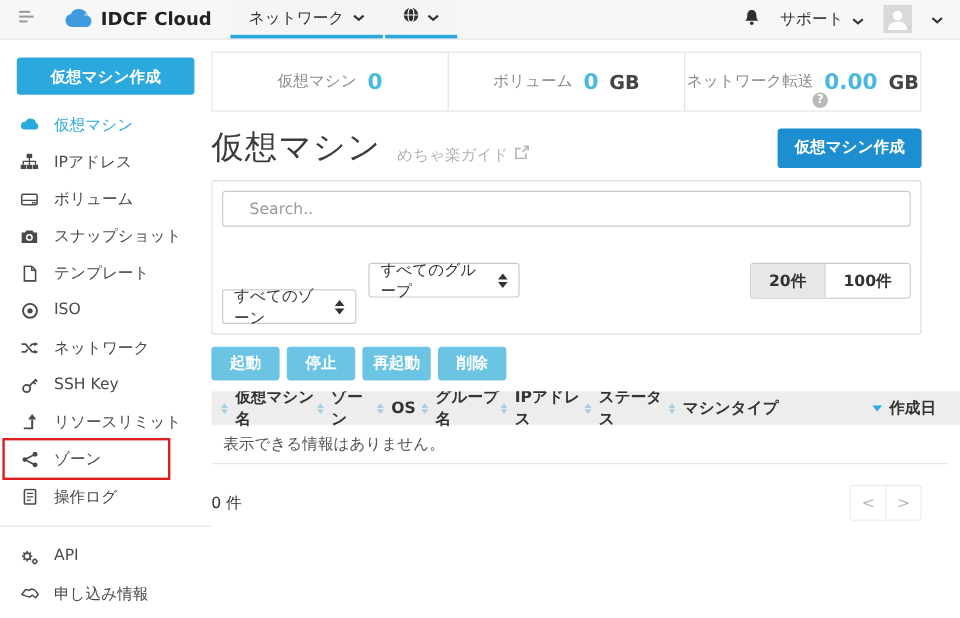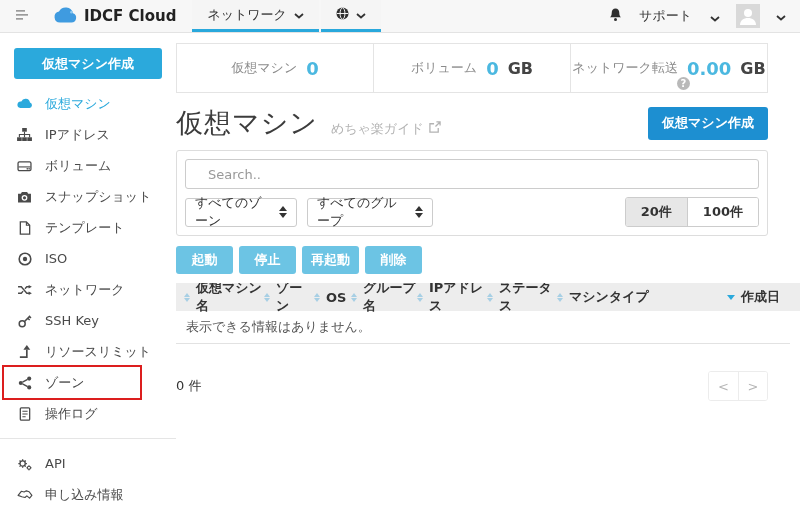--- a/index.html
+++ b/index.html
@@ -13,21 +13,21 @@
   .topbar { height:33px; background:#f7f7f7; border-bottom:1px solid #e3e3e3;
             display:flex; align-items:stretch; }
   .hamburger { width:44px; display:flex; align-items:center; justify-content:center; cursor:pointer; }
   .logo { display:flex; align-items:center; gap:6px; padding:0 16px 0 8px;
           font-weight:bold; font-size:15px; color:#222; cursor:pointer; }
   .top-tab { display:flex; align-items:center; gap:7px; padding:0 15px;
              border-bottom:3px solid #29a8dc; color:#333; cursor:pointer; background:#f5f5f5; }
   .top-tab + .top-tab { margin-left:2px; }
   .top-right { margin-left:auto; display:flex; align-items:center; gap:16px; padding-right:14px; }
   .bell { display:flex; align-items:center; cursor:pointer; }
-  .support { display:flex; align-items:flex-end; gap:18px; cursor:pointer; }
+  .support { display:flex; align-items:flex-end; gap:7px; cursor:pointer; }
   .avatar { width:24px; height:24px; overflow:hidden; cursor:pointer; }
   .acct-caret { display:flex; align-items:center; cursor:pointer; }
 
   
   .sidebar { position:absolute; top:34px; left:0; width:176px; }
   .create-btn { display:block; margin:14px auto 0; width:148px; height:31px;
                 background:#2ba9dc; color:#fff; font-weight:bold; font-size:13px;
                 border:none; border-radius:3px; cursor:pointer; font-family:inherit; }
   .side-nav { margin-top:9px; }
   .side-item { position:relative; height:31px; display:flex; align-items:center; gap:12px;
@@ -58,21 +58,21 @@
                  padding:0 14px; font-family:inherit; }
 
   .filter-panel { margin-top:9px; width:592px; border:1px solid #ddd; border-radius:3px; padding:8px; }
   .search-input { width:100%; height:30px; border:1px solid #ccc; border-radius:3px; padding:0 22px;
                   font-size:13px; color:#333; font-family:inherit; outline:none; }
   .search-input::placeholder { color:#999; }
   .filter-row { margin-top:8px; display:flex; align-items:center; }
   .select { height:29px; border:1px solid #ccc; border-radius:3px; display:flex; align-items:center;
             padding:0 9px; margin-right:10px; cursor:pointer; background:#fff; }
   .select .updown { display:flex; flex-direction:column; gap:2px; margin-left:auto; padding-left:14px; }
-  .sel-zone { width:112px; }
+  .sel-zone { width:112px;margin-top:44px; }
   .sel-group { width:126px; }
   .tri-up   { width:0; height:0; border-left:4px solid transparent; border-right:4px solid transparent; border-bottom:5px solid #333; }
   .tri-down { width:0; height:0; border-left:4px solid transparent; border-right:4px solid transparent; border-top:5px solid #333; }
   .size-group { margin-left:auto; display:flex; border:1px solid #ccc; border-radius:3px; overflow:hidden; }
   .size-btn { height:28px; padding:0 15px; display:flex; align-items:center; font-weight:bold;
               background:#fff; cursor:pointer; }
   .size-btn.active { background:#e7e7e7; }
   .size-btn + .size-btn { border-left:1px solid #ccc; }
   .csv-btn { margin-left:22px; height:29px; border:1px solid #ccc; border-radius:3px; background:#fff;
              display:flex; align-items:center; gap:8px; padding:0 13px; font-weight:bold; cursor:pointer; }
@@ -86,21 +86,21 @@
   .th { display:flex; align-items:center; gap:6px; font-weight:bold; color:#333; cursor:pointer; flex:none; }
   .th.c0{width:80px;} .th.c1{width:50px;} .th.c2{width:37px;} .th.c3{width:66px;}
   .th.c4{width:70px;} .th.c5{width:70px;} .th.c6{width:170px;} .th.c7{width:150px;}
   .sort-pair { display:flex; flex-direction:column; gap:1px; }
   .sp-up   { width:0; height:0; border-left:3.5px solid transparent; border-right:3.5px solid transparent; border-bottom:4px solid #a7cfe4; }
   .sp-down { width:0; height:0; border-left:3.5px solid transparent; border-right:3.5px solid transparent; border-top:4px solid #a7cfe4; }
   .sort-desc { width:0; height:0; border-left:4px solid transparent; border-right:4px solid transparent; border-top:5px solid #2ba9dc; }
   .empty-row { width:614px; height:33px; display:flex; align-items:center; padding-left:10px;
                border-bottom:1px solid #e2e2e2; color:#555; }
 
-  .list-footer { margin-top:27px; width:592px; display:flex; align-items:center; }
+  .list-footer { margin-top:17px; width:592px; display:flex; align-items:center; }
   .count { color:#333; }
   .pager { margin-left:auto; display:flex; border:1px solid #ececec; border-radius:3px; overflow:hidden; }
   .page-btn { width:29px; height:28px; display:flex; align-items:center; justify-content:center;
               color:#b5b5b5; background:#fff; cursor:pointer; font-size:13px; }
   .page-btn + .page-btn { border-left:1px solid #ececec; }
 </style>
 </head>
 <body>
 
 <header class="topbar">

